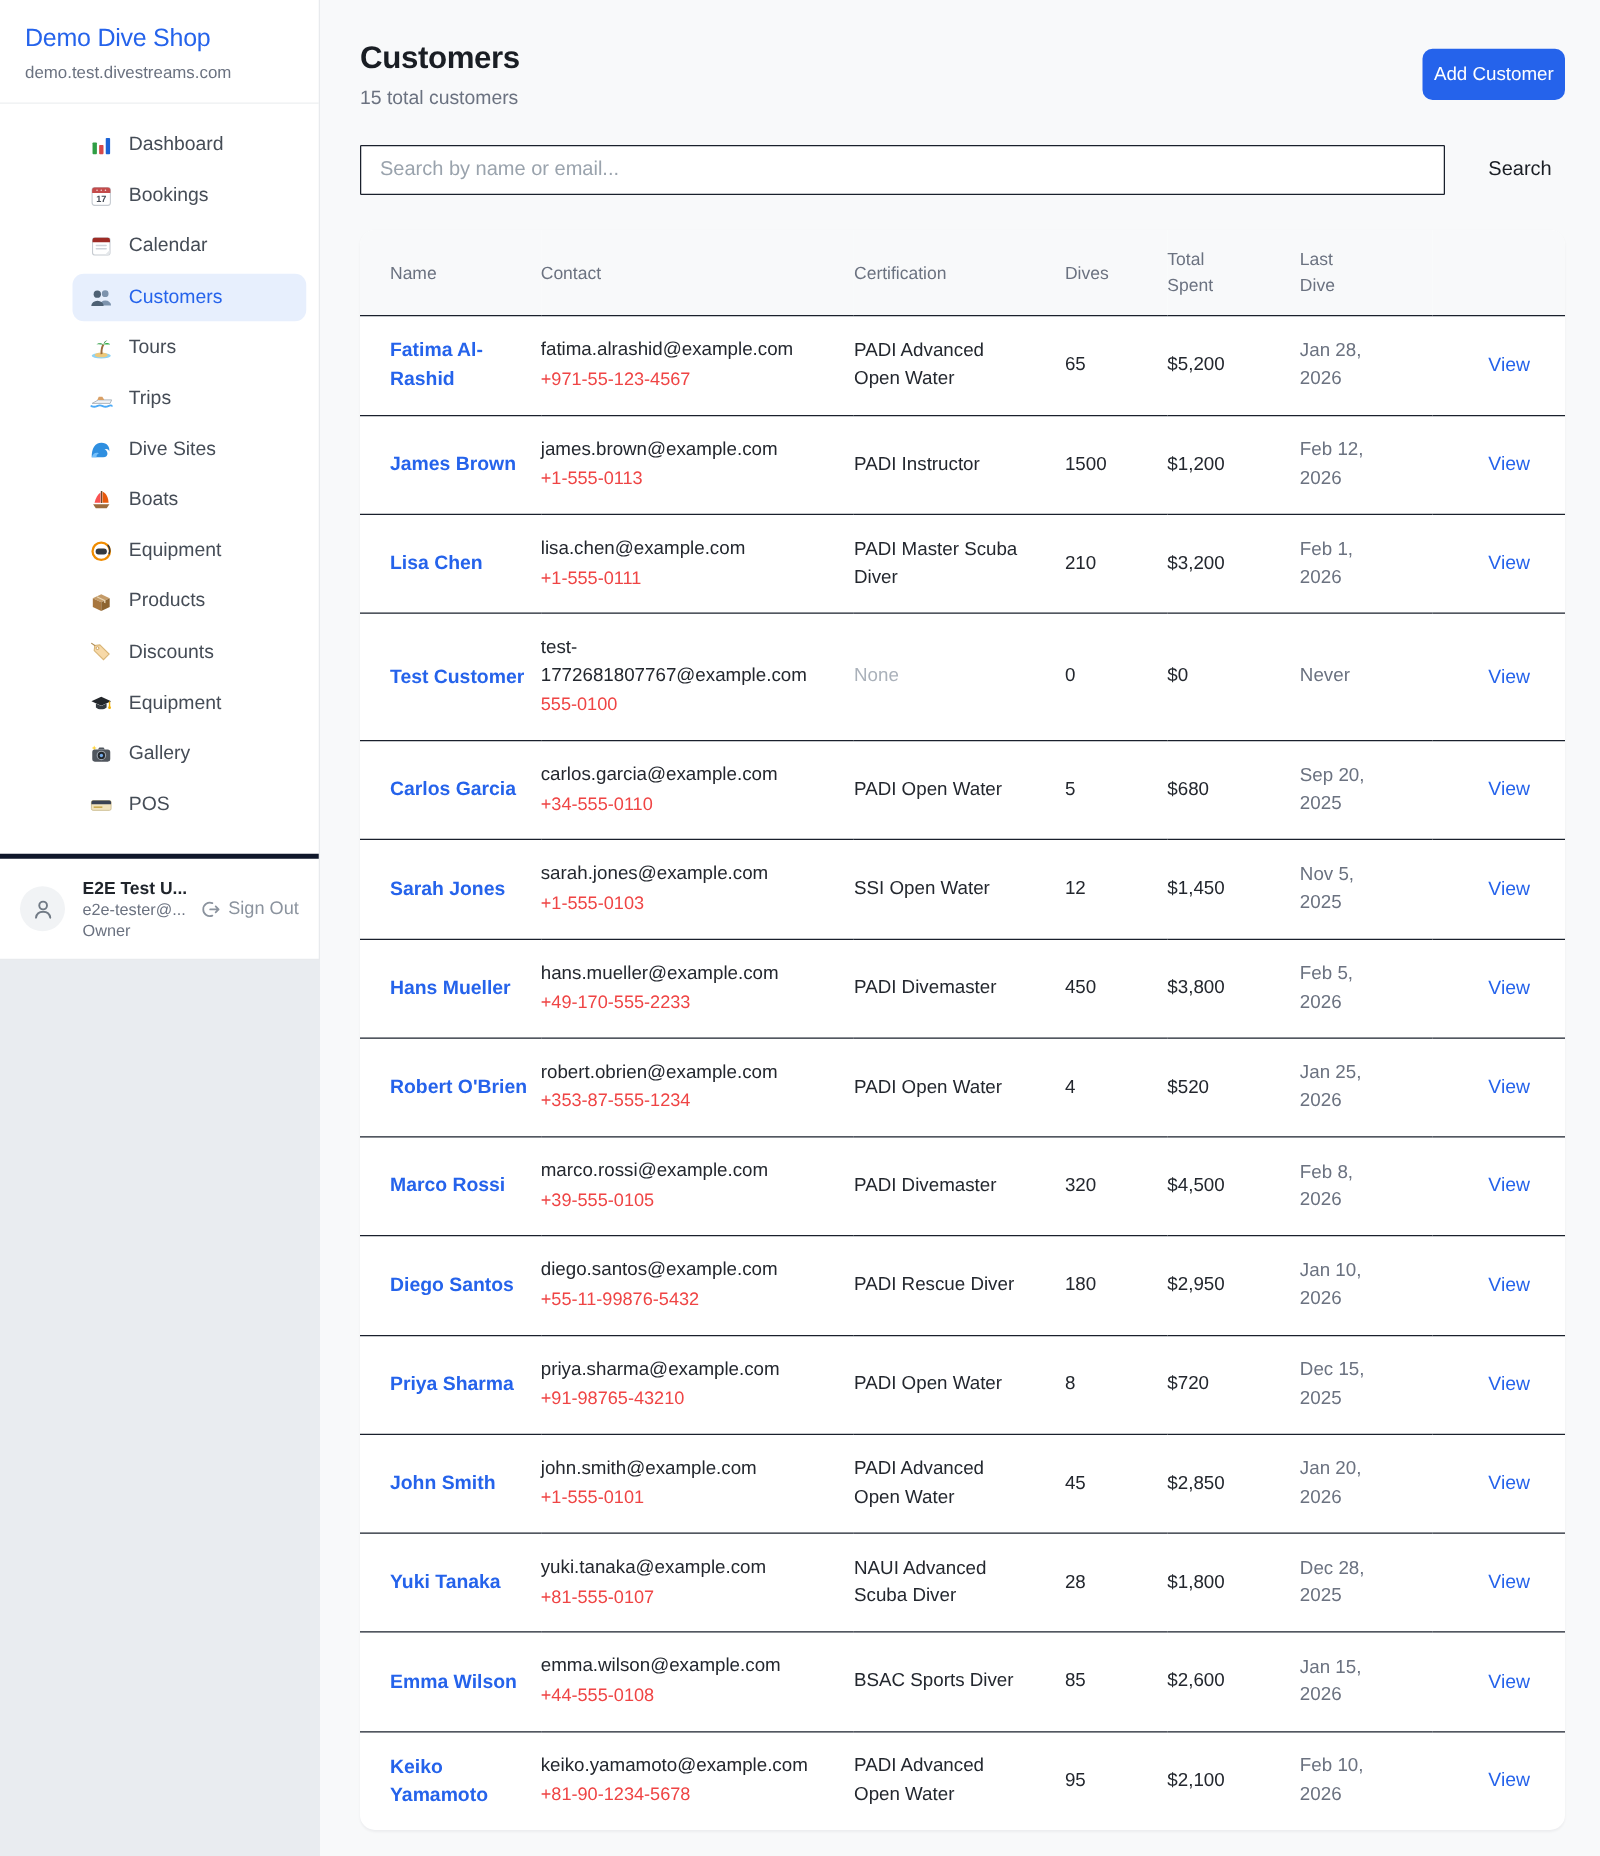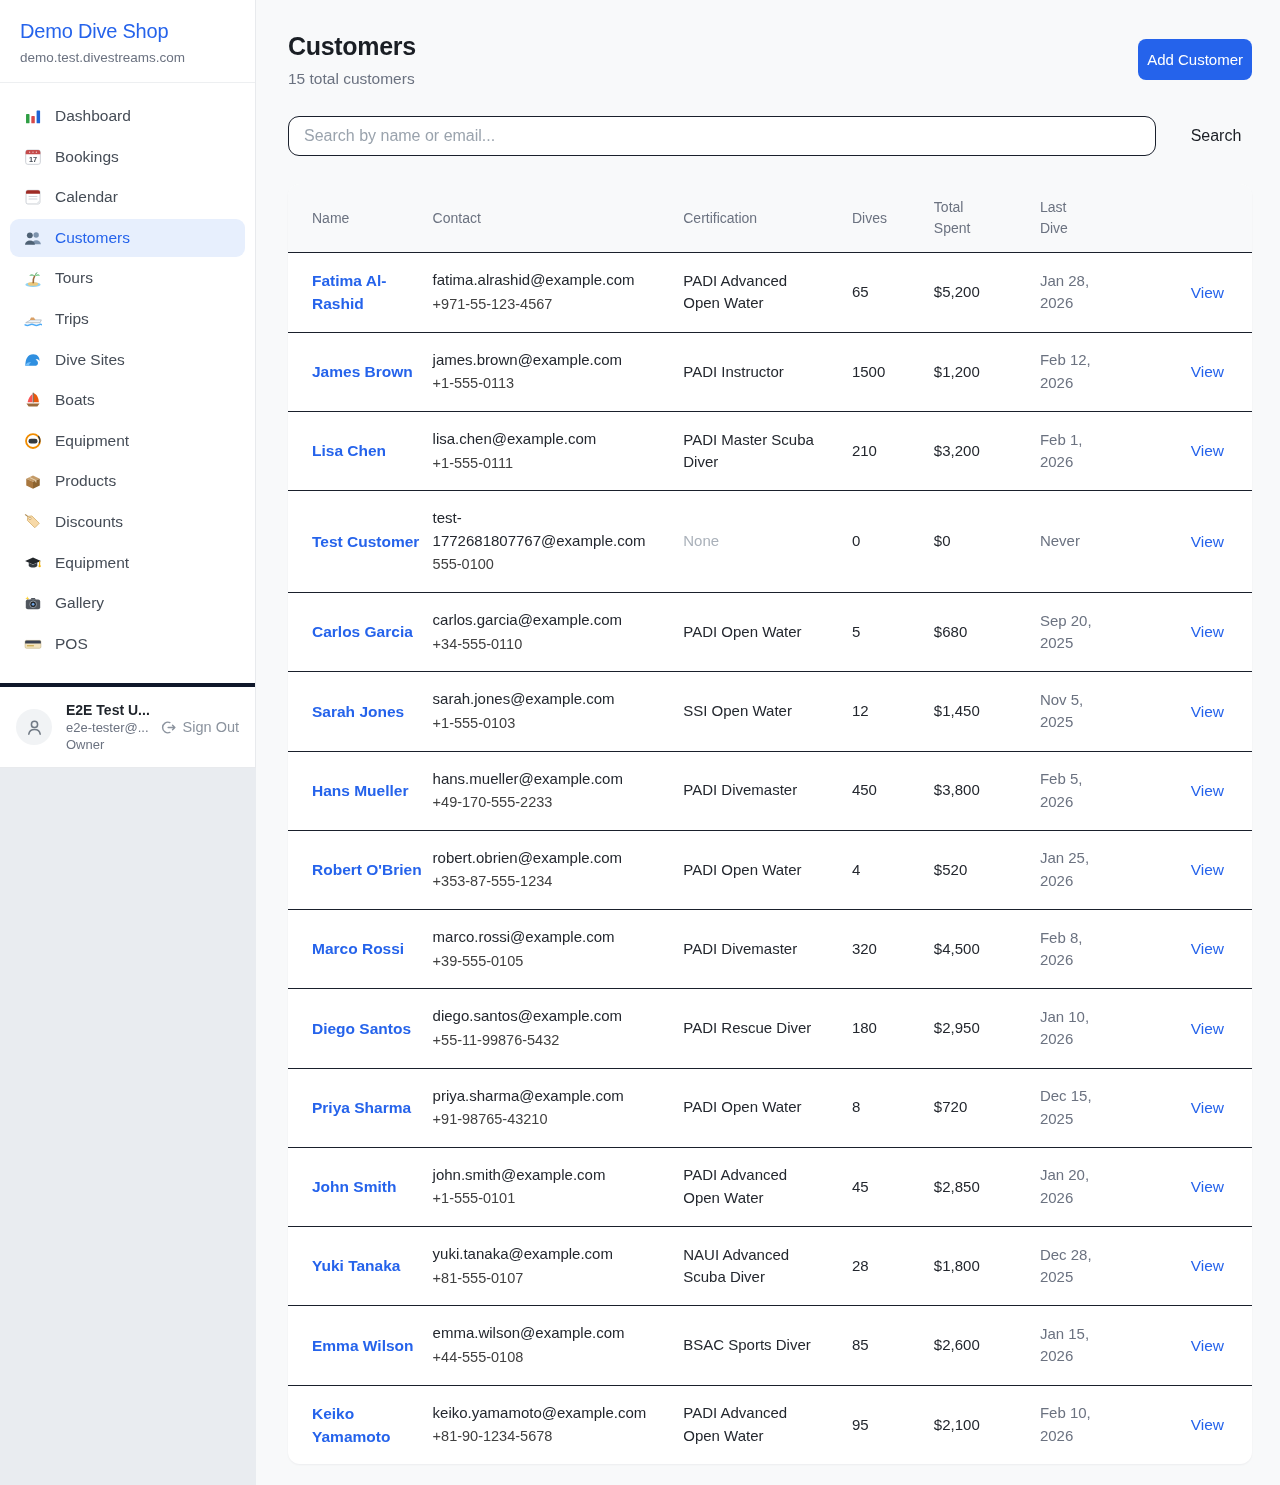--- a/index.html
+++ b/index.html
@@ -16,21 +16,21 @@
   
   .sidebar {
     width:256px; flex:0 0 256px;
     background:#ffffff;
     border-right:1px solid #e8eaed;
     border-bottom:1px solid #e8eaed;
   }
   .sidebar-header { padding:20px 20px 17px; border-bottom:1px solid #edeff1; }
   .shop-title { font-size:20px; font-weight:normal; color:#2563eb; letter-spacing:-0.2px; }
   .shop-domain { margin-top:7px; font-size:13.5px; color:#6b7280; }
-  .nav { padding:14px 10px 18px; }
+  .nav { padding:14px 10px 18px;margin-left:48px; }
   .nav-item {
     display:flex; align-items:center; gap:13px;
     padding:10px 14px; margin-bottom:2px;
     border-radius:9px; font-size:15.5px; color:#454c56;
     cursor:pointer; line-height:1.2;
   }
   .nav-item.active { background:#e7effd; color:#2563eb; font-weight:500; }
   .nav-icon { width:18px; height:18px; display:inline-flex; flex:0 0 18px; }
   .nav-icon svg { width:100%; height:100%; }
   .sidebar-user {
@@ -62,21 +62,21 @@
   .page-subtitle { margin-top:9px; font-size:15.5px; color:#6b7280; }
   .add-btn {
     background:#2563eb; color:#ffffff; border:none; cursor:pointer;
     border-radius:8px; padding:12px 9px; font-size:15px; font-weight:500;
     font-family:inherit; align-self:flex-start; margin-top:7px;
   }
 
   .search-row { display:flex; align-items:center; margin-top:28px; }
   .search-input {
     flex:1; height:40px; background:#fff;
-    border:1.5px solid #1a202c; border-radius:11px;
+    border:1.5px solid #1a202c; border-radius:1px;
     padding:0 15px; font-size:16px; color:#1a202c; font-family:inherit;
     outline:none;
   }
   .search-input::placeholder { color:#9aa3ad; }
   .search-btn {
     background:none; border:none; cursor:pointer; font-family:inherit;
     font-size:16px; color:#1a1e24; margin-left:24px; width:72px; text-align:center;
   }
 
   
@@ -94,21 +94,21 @@
   th:first-child, td:first-child { padding-left:24px; }
   .th-narrow span { display:inline-block; max-width:46px; }
   tbody td {
     padding:16px 10px 16px 0;
     border-bottom:1px solid #1a202c;
     font-size:15px; vertical-align:middle; line-height:1.5;
   }
   tbody tr:last-child td { border-bottom:none; }
   .name-link { color:#2563eb; font-weight:600; font-size:15.5px; text-decoration:none; display:inline-block; }
   .email { color:#23272e; }
-  .phone { color:#404040; font-size:14.5px; margin-top:2px; }
+  .phone { color:#ef4444; font-size:14.5px; margin-top:2px; }
   .cell-cert span { display:inline-block; max-width:132px; color:#23272e; }
   .cell-cert.muted span { color:#aab1ba; }
   .cell-dives, .cell-spent { color:#23272e; }
   .cell-last span { display:inline-block; max-width:58px; color:#6b7280; }
   .cell-action { text-align:right; padding-right:28px !important; }
   .view-link { color:#2563eb; font-size:15.5px; text-decoration:none; }
 </style>
 </head>
 <body>
 

